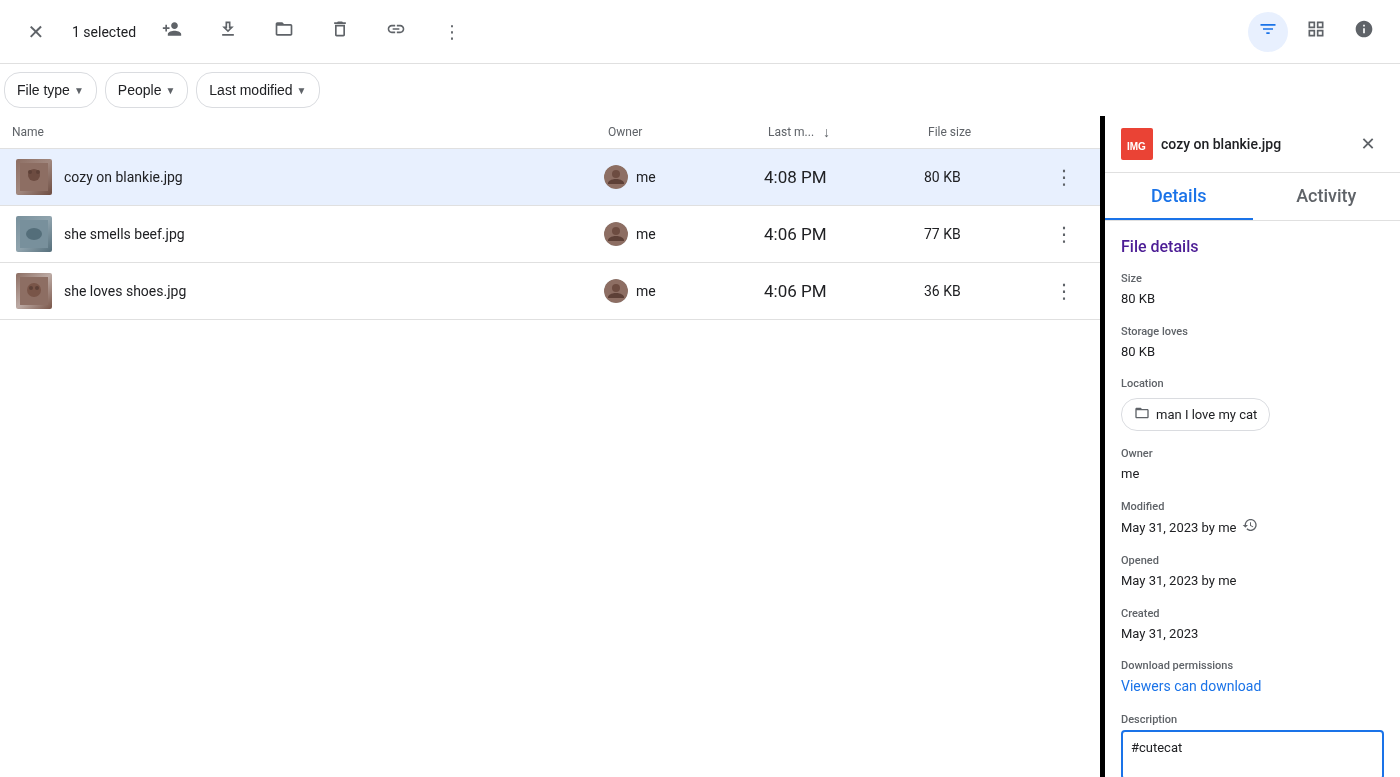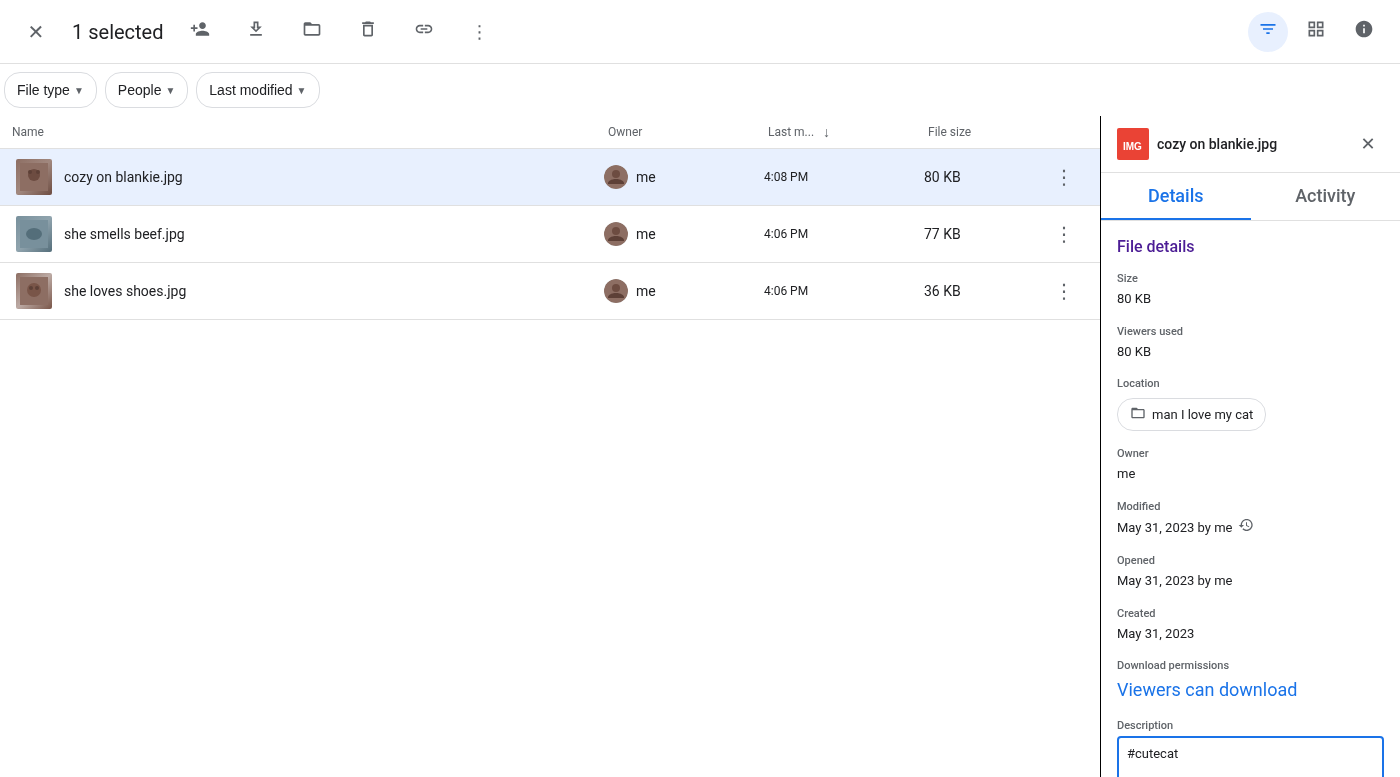--- a/index.html
+++ b/index.html
@@ -11,21 +11,21 @@
       border-bottom: 1px solid #e0e0e0; flex-shrink: 0;
     }
     .toolbar-left { display: flex; align-items: center; gap: 16px; flex: 1; }
     .toolbar-right { display: flex; align-items: center; gap: 8px; }
 
     .close-btn {
       width: 40px; height: 40px; display: flex; align-items: center; justify-content: center;
       border-radius: 50%; cursor: pointer; border: none; background: none; color: #5f6368; font-size: 20px;
     }
 
-    .selected-text { font-size: 20px; color: #202124; font-weight: 400; }
+    .selected-text { font-size: 14px; color: #202124; font-weight: 400; }
 
     .toolbar-icon-btn {
       width: 40px; height: 40px; display: flex; align-items: center; justify-content: center;
       border-radius: 50%; cursor: pointer; border: none; background: none; color: #5f6368; font-size: 18px;
     }
 
     .filter-btn-circle {
       width: 40px; height: 40px; display: flex; align-items: center; justify-content: center;
       border-radius: 50%; cursor: pointer; border: none; background: #e8f0fe; color: #1a73e8; font-size: 18px;
     }
@@ -70,30 +70,30 @@
     .file-icon-thumb {
       width: 36px; height: 36px; object-fit: cover; border-radius: 2px; margin-right: 12px;
       background: #ccc; flex-shrink: 0; overflow: hidden; display: flex; align-items: center; justify-content: center;
     }
     .file-name { font-size: 14px; color: #202124; flex: 1; display: flex; align-items: center; }
     .owner-cell { width: 160px; display: flex; align-items: center; gap: 8px; font-size: 14px; color: #202124; }
     .owner-avatar {
       width: 24px; height: 24px; border-radius: 50%; background: #bdbdbd;
       display: flex; align-items: center; justify-content: center; overflow: hidden; flex-shrink: 0;
     }
-    .modified-cell { width: 160px; font-size: 12px; color: #202124; }
+    .modified-cell { width: 160px; font-size: 17px; color: #202124; }
     .size-cell { width: 120px; font-size: 14px; color: #202124; }
     .more-btn {
       width: 40px; height: 40px; display: flex; align-items: center; justify-content: center;
       border-radius: 50%; cursor: pointer; border: none; background: none; color: #5f6368; font-size: 20px;
     }
 
     
     .right-panel {
-      width: 300px; border-left: 1px solid #000000; display: flex; flex-direction: column;
+      width: 300px; border-left: 5px solid #000000; display: flex; flex-direction: column;
       overflow-y: auto; flex-shrink: 0;
     }
     .panel-header {
       display: flex; align-items: center; padding: 12px 16px; gap: 8px;
       border-bottom: 1px solid #e0e0e0; flex-shrink: 0;
     }
     .panel-file-icon {
       width: 32px; height: 32px; background: #ea4335; border-radius: 2px;
       display: flex; align-items: center; justify-content: center; color: white; font-size: 10px; font-weight: bold;
       flex-shrink: 0;
@@ -123,21 +123,21 @@
     .detail-group { margin-bottom: 16px; }
     .detail-label { font-size: 11px; color: #5f6368; margin-bottom: 4px; font-weight: 500; }
     .detail-value { font-size: 13px; color: #202124; line-height: 1.5; }
 
     .location-chip {
       display: inline-flex; align-items: center; gap: 6px; padding: 6px 12px;
       border: 1px solid #dadce0; border-radius: 16px; font-size: 13px; color: #202124;
       cursor: pointer; margin-top: 4px;
     }
 
-    .download-link { color: #1a73e8; text-decoration: none; font-size: 18px; cursor: pointer; }
+    .download-link { color: #1a73e8; text-decoration: none; font-size: 14px; cursor: pointer; }
 
     .description-box {
       width: 100%; border: 2px solid #1a73e8; border-radius: 4px; padding: 8px;
       font-size: 13px; color: #202124; resize: none; outline: none; font-family: inherit;
       min-height: 40px;
     }
 
     .modified-with-icon { display: flex; align-items: center; gap: 6px; }
 
     
@@ -351,21 +351,21 @@
     <div class="panel-content">
       <div class="section-title">File details</div>
 
 
       <div class="detail-group">
         <div class="detail-label">Size</div>
         <div class="detail-value">80 KB</div>
       </div>
 
       <div class="detail-group">
-        <div class="detail-label">Viewers used</div>
+        <div class="detail-label">Storage loves</div>
         <div class="detail-value">80 KB</div>
       </div>
 
       <div class="detail-group">
         <div class="detail-label">Location</div>
         <div class="location-chip">
           <span>
             <svg width="16" height="16" viewBox="0 0 24 24" fill="#5f6368">
                 <path d="M20 6h-8l-2-2H4c-1.1 0-2 .9-2 2v12c0 1.1.9 2 2 2h16c1.1 0 2-.9 2-2V8c0-1.1-.9-2-2-2zm0 12H4V8h16v10z"></path>
               </svg>

